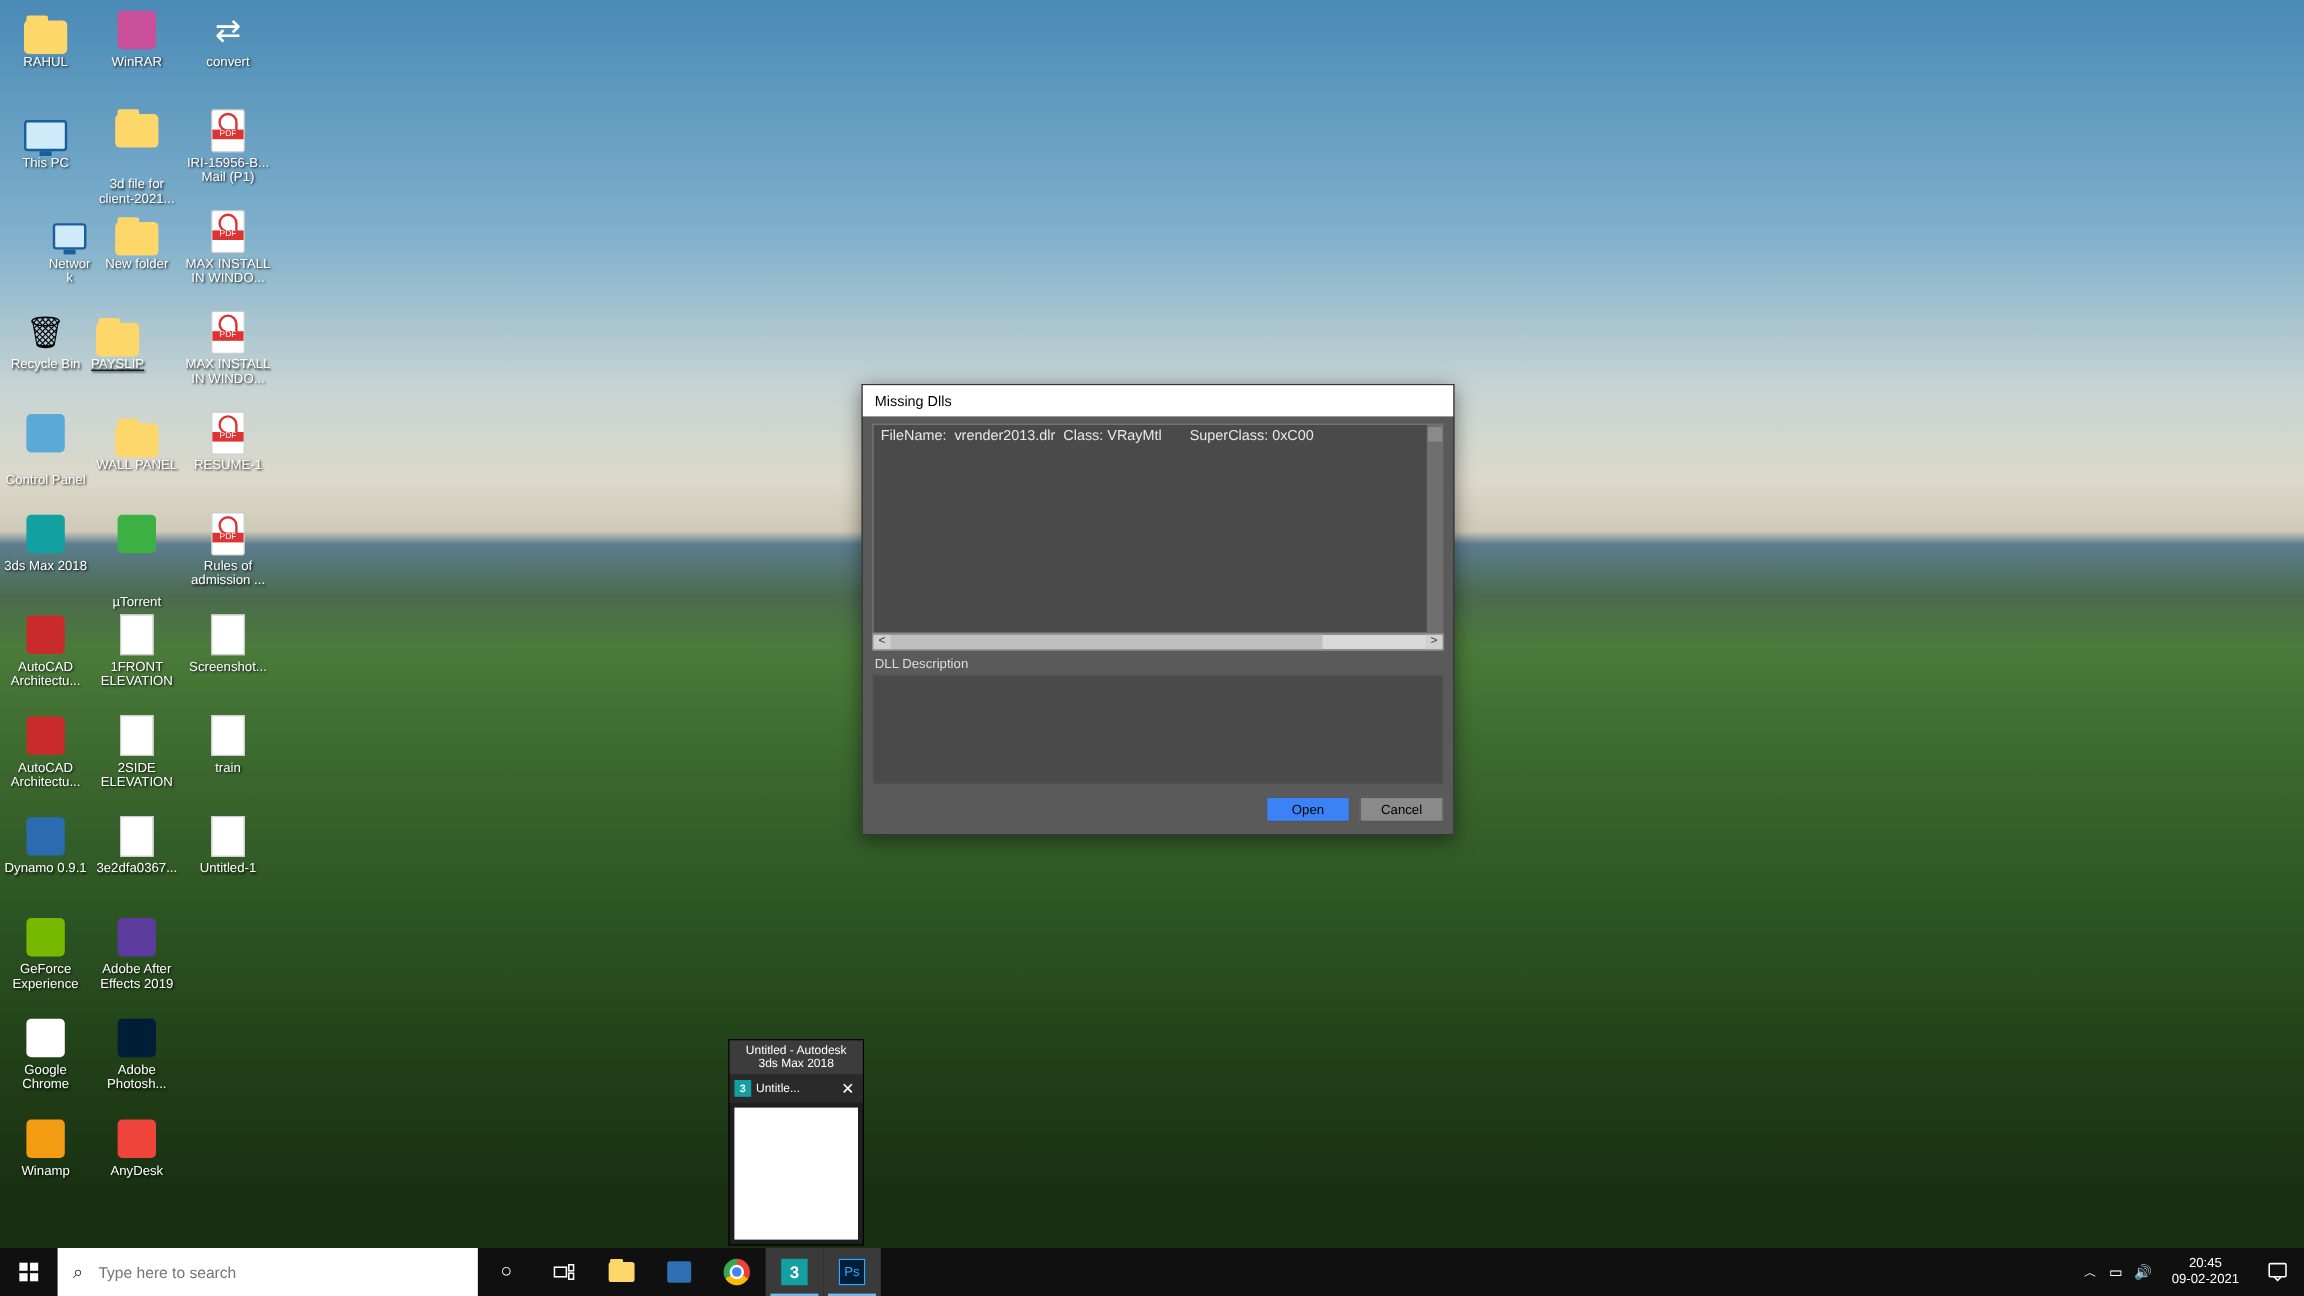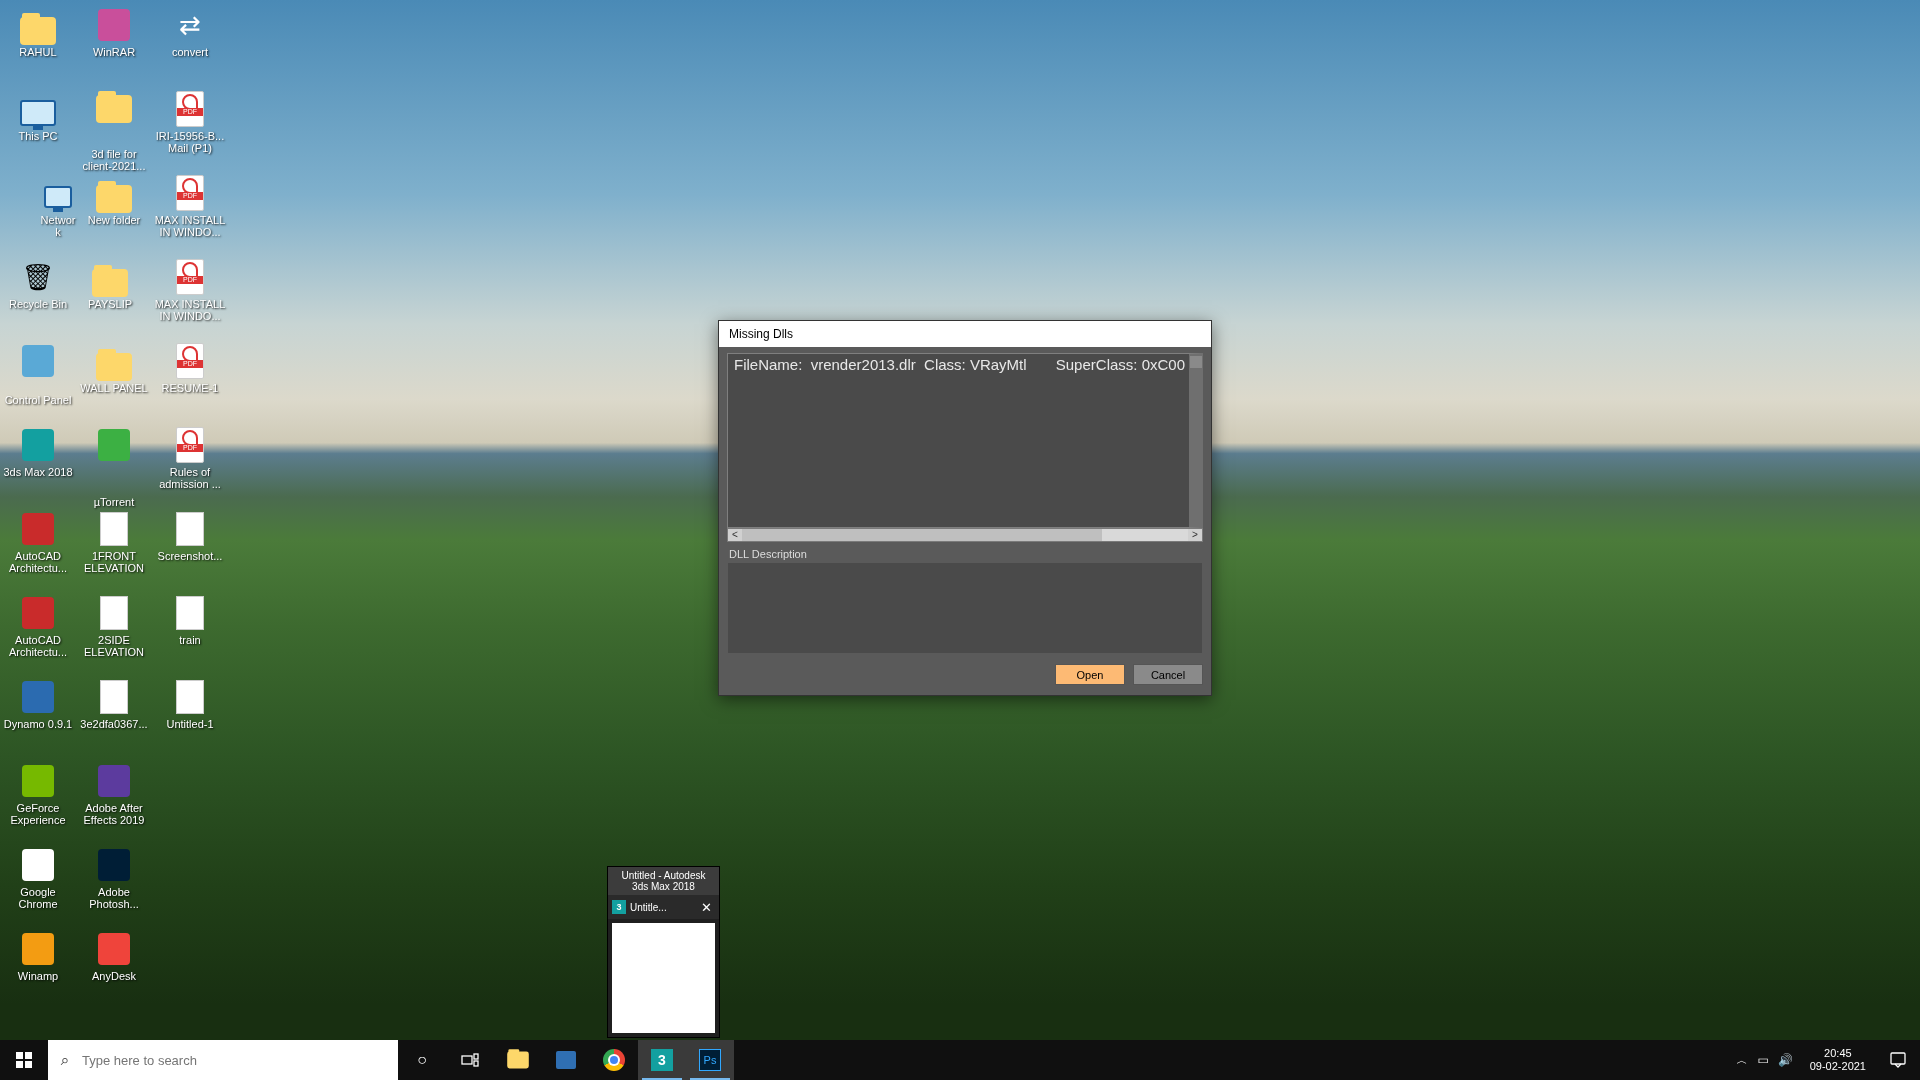--- a/index.html
+++ b/index.html
@@ -67,33 +67,33 @@
 .dialog-title {
   background: #fff; color: #000;
   height: 26px; line-height: 26px;
   padding: 0 10px; font-size: 12px;
 }
 .dialog-body { padding: 6px 8px 10px 8px; }
 .listbox {
   width: 100%; height: 175px;
   background: #4a4a4a; color: #e8e8e8;
   border: 1px solid #7f7f7f; border-right: 14px solid #6f6f6f;
-  position: relative; font-size: 15px;
+  position: relative; font-size: 12px;
 }
 .listbox .row { padding: 2px 6px; white-space: pre; }
 .listbox::after{content:"";position:absolute;right:-13px;top:2px;width:12px;height:12px;background:#8a8a8a;}
 .h-scroll{height:14px;background:#d9d9d9;position:relative;border:1px solid #7a7a7a;}
 .h-scroll .lbtn,.h-scroll .rbtn{position:absolute;top:0;width:14px;height:12px;background:#d0d0d0;text-align:center;font-size:10px;line-height:12px;color:#333;}
 .h-scroll .lbtn{left:0;} .h-scroll .rbtn{right:0;}
 .h-scroll .thumb{position:absolute;left:14px;top:0;height:12px;width:360px;background:#bfbfbf;}
 .section-label{color:#ddd;font-size:11px;margin:6px 0 2px 2px;}
 .descbox{width:100%;height:92px;background:#4a4a4a;border:1px solid #5a5a5a;}
 .dlg-buttons{display:flex;justify-content:flex-end;gap:8px;margin-top:10px;}
 .dlg-buttons button{width:70px;height:21px;background:#8a8a8a;color:#000;border:1px solid #555;font-size:11px;cursor:pointer;}
-.dlg-buttons button:first-child{background:#fdba74;}
+.dlg-buttons button:first-child{background:#3b82f6;}
 
 
 .thumb-preview{position:absolute;left:607px;bottom:42px;width:113px;background:#1f1f1f;border:1px solid #000;}
 .thumb-title{background:#3c3c3c;color:#fff;font-size:10px;padding:3px 6px;text-align:center;}
 .thumb-row{display:flex;align-items:center;background:#2a2a2a;height:24px;padding:0 4px;}
 .thumb-row .ticon{width:14px;height:14px;background:#13a0a0;color:#fff;font-size:9px;font-weight:bold;display:flex;align-items:center;justify-content:center;margin-right:4px;}
 .thumb-row .tlabel{color:#fff;font-size:10px;flex:1;white-space:nowrap;overflow:hidden;text-overflow:ellipsis;}
 .thumb-row .tclose{color:#fff;font-size:13px;cursor:pointer;padding:0 3px;}
 .thumb-img{width:100%;height:110px;background:#fff;margin:4px;width:calc(100% - 8px);}
 
@@ -168,21 +168,21 @@
       <div class="icon" style="left: 152px; top: 172px;">
         <div class="glyph">
           <div class="glyph-pdf"></div>
         </div>
         <div class="label">MAX INSTALL IN WINDO...</div>
       </div>
       <div class="icon" style="left: 0px; top: 256px;">
         <div class="glyph glyph-recycle">🗑</div>
         <div class="label">Recycle Bin</div>
       </div>
-      <div class="icon" style="left: 72px; top: 256px;">
+      <div class="icon" style="left: 60px; top: 256px; text-decoration: underline;">
         <div class="glyph">
           <div class="glyph-folder"></div>
         </div>
         <div class="label">PAYSLIP</div>
       </div>
       <div class="icon" style="left: 152px; top: 256px;">
         <div class="glyph">
           <div class="glyph-pdf"></div>
         </div>
         <div class="label">MAX INSTALL IN WINDO...</div>

